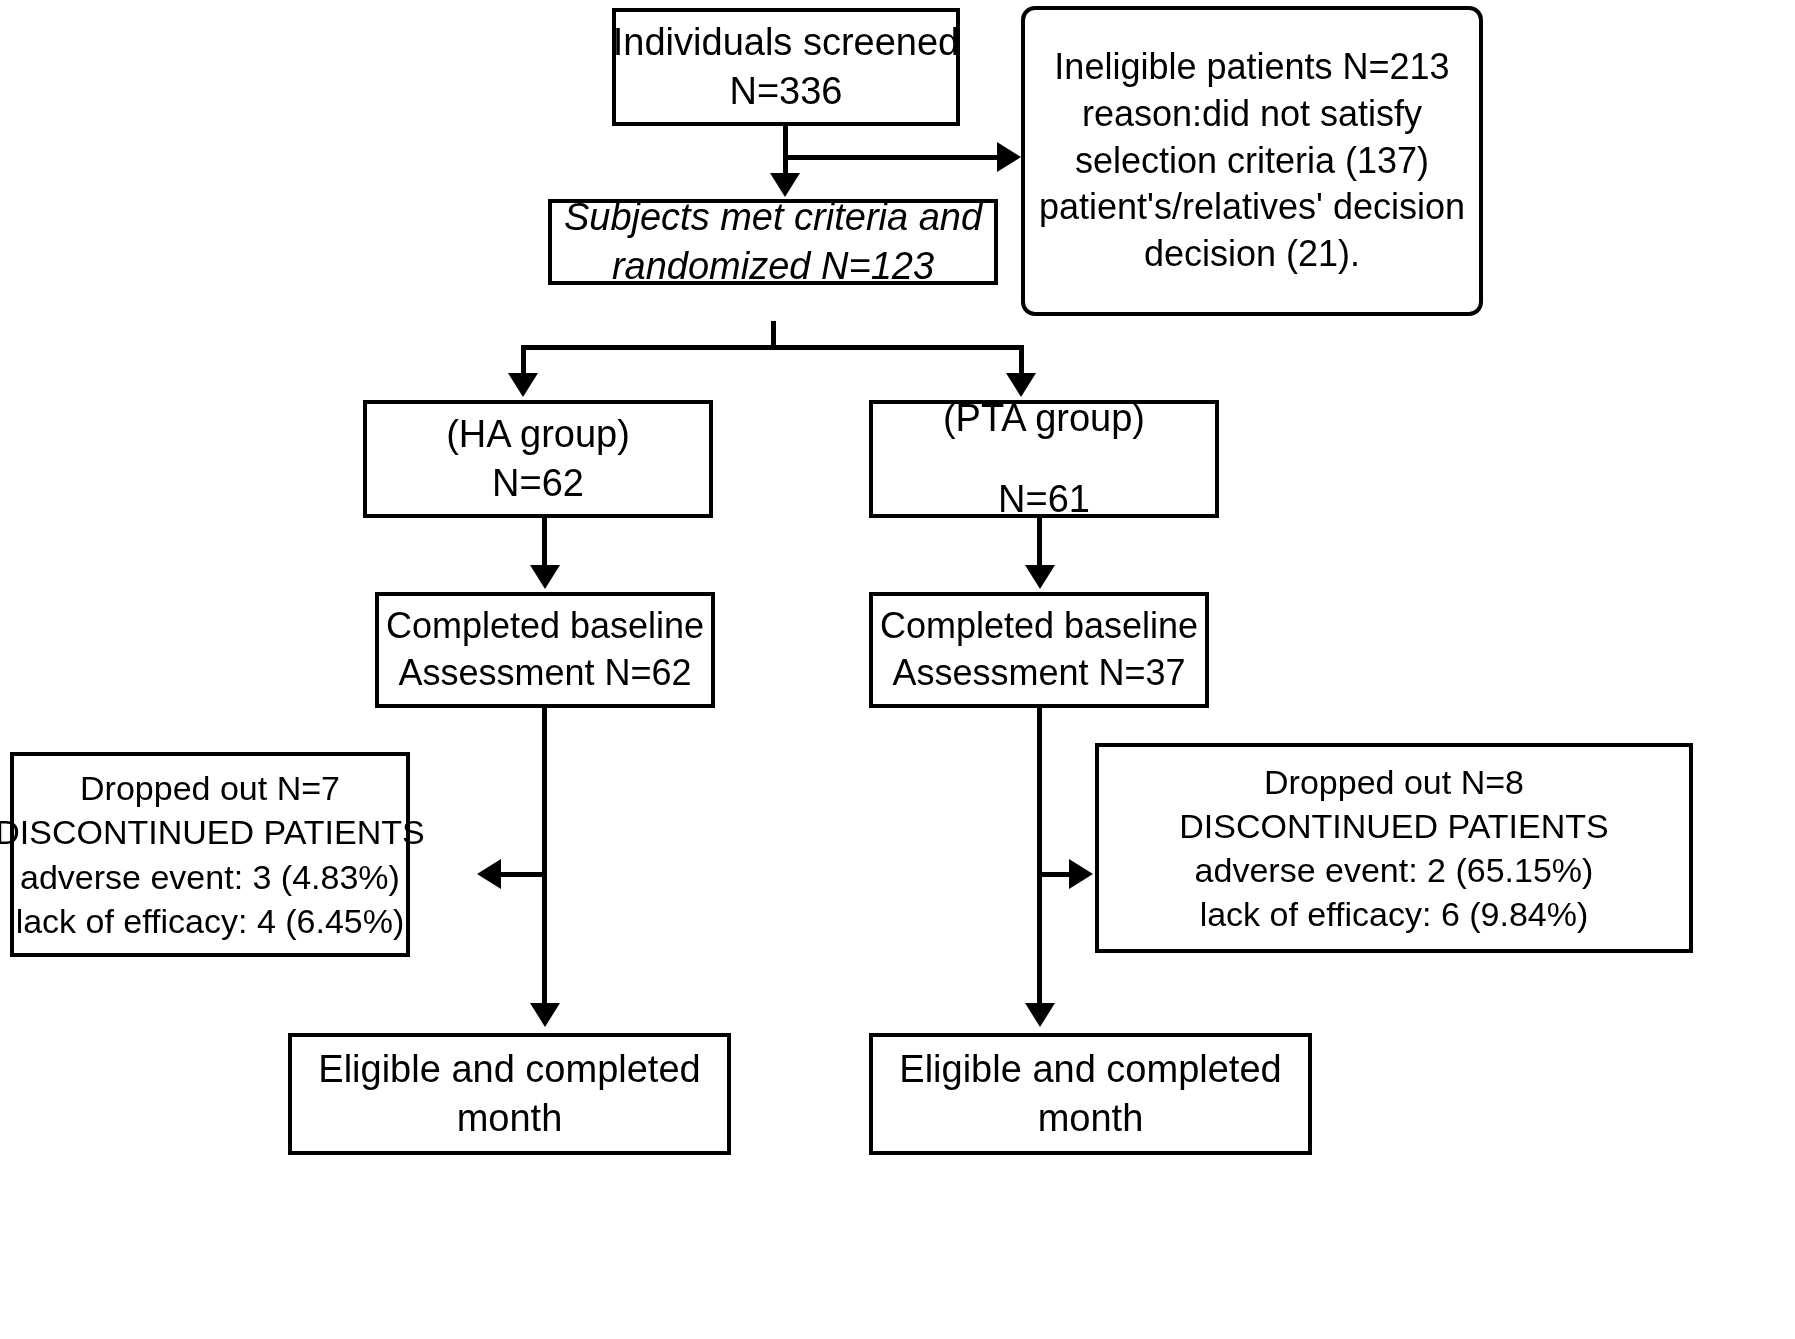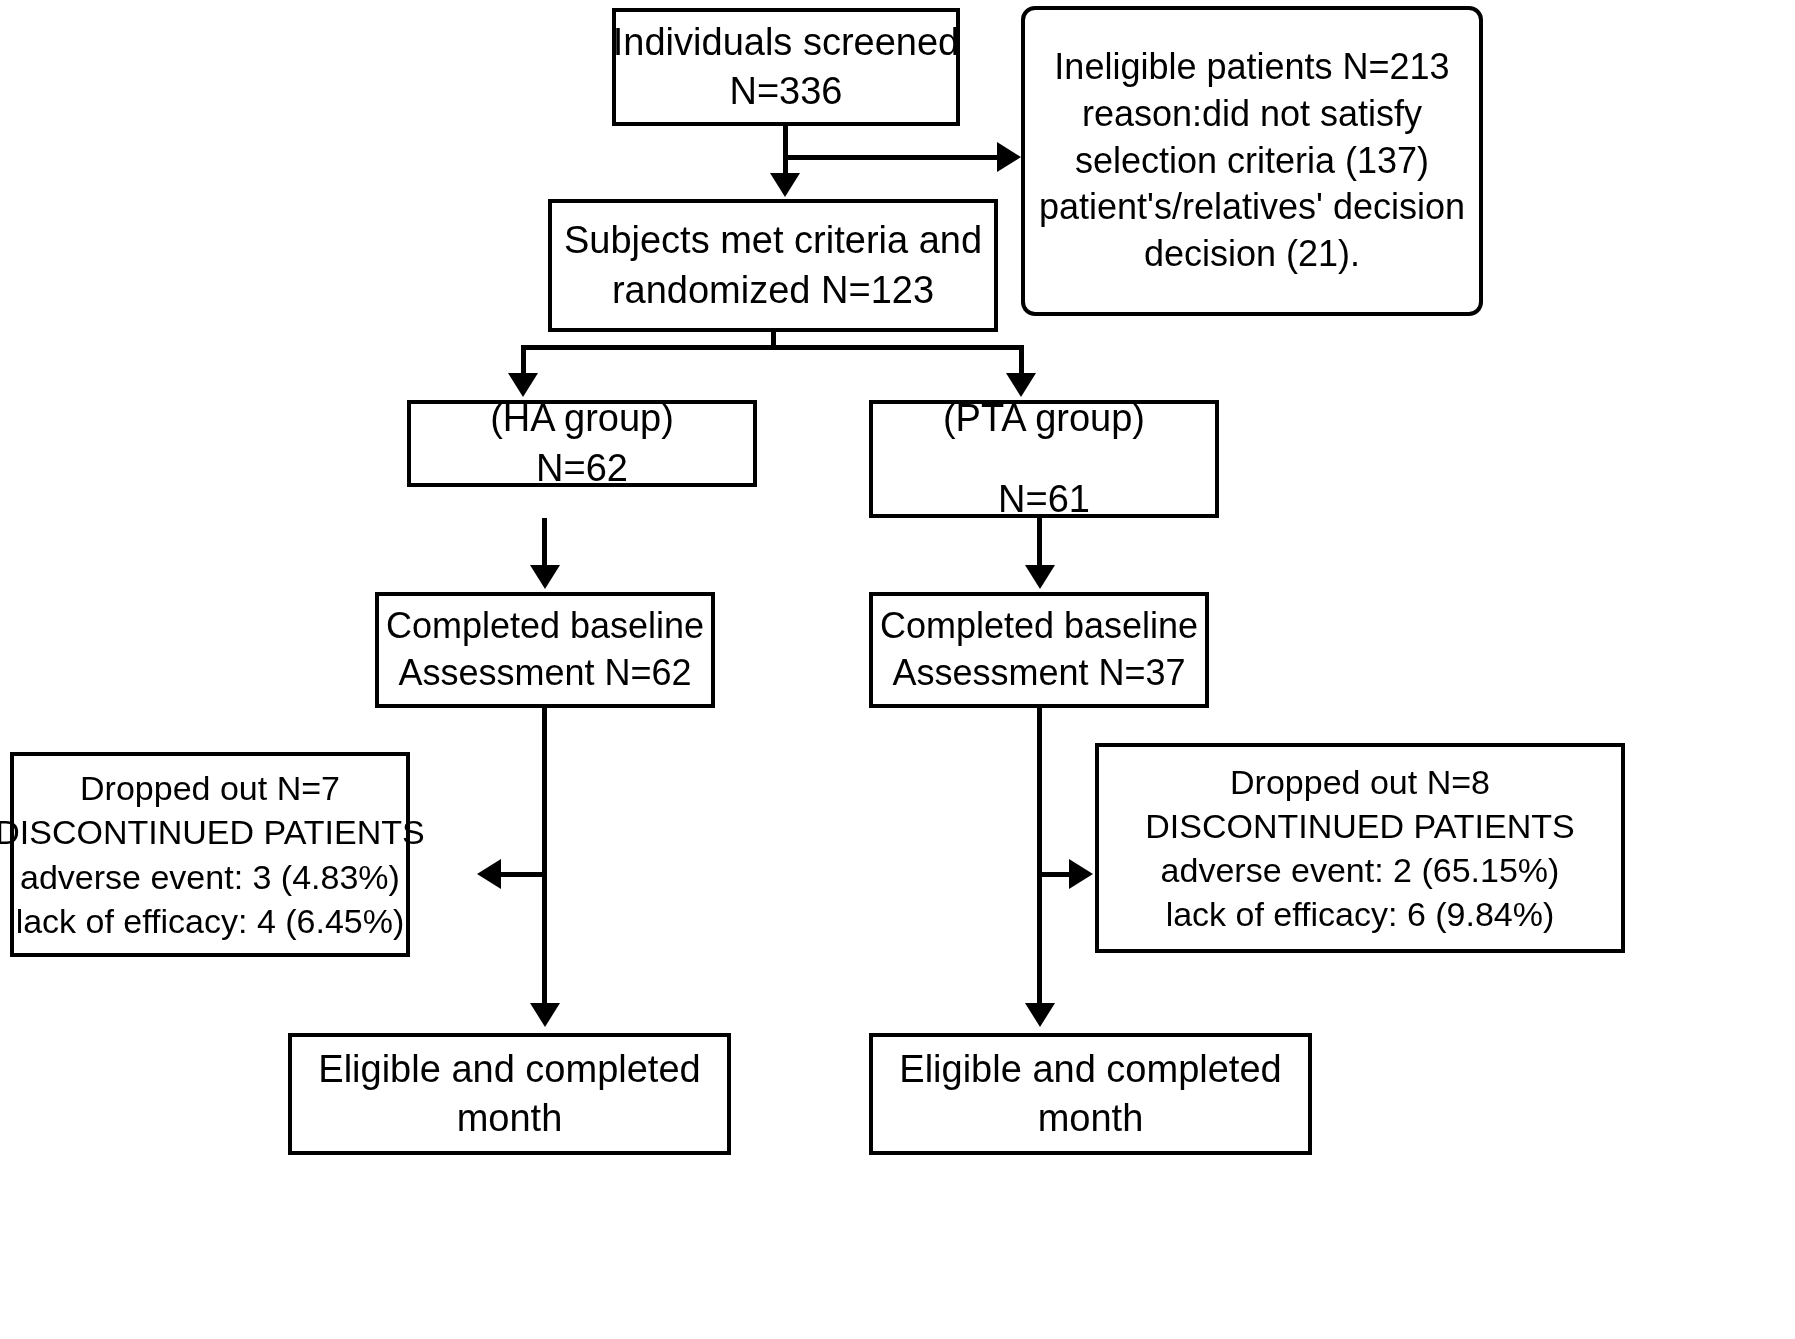--- a/index.html
+++ b/index.html
@@ -74,27 +74,27 @@
     width: 0; height: 0;
     border-top: 15px solid transparent;
     border-bottom: 15px solid transparent;
     border-right: 24px solid #000000;
     z-index: 2;
   }
 
   
   #box-screened      { left: 612px;  top: 8px;    width: 348px;  height: 118px; }
   #box-ineligible    { left: 1021px; top: 6px;    width: 462px;  height: 310px; border-radius: 14px; }
-  #box-randomized    { left: 548px;  top: 199px;  width: 450px;  height: 133px; }
-  #box-ha-group      { left: 363px;  top: 400px;  width: 350px;  height: 87px; margin-left: 44px; }
+  #box-randomized    { left: 548px;  top: 199px;  width: 450px;  height: 86px; font-style: italic; }
+  #box-ha-group      { left: 363px;  top: 400px;  width: 350px;  height: 118px; }
   #box-pta-group     { left: 869px;  top: 400px;  width: 350px;  height: 118px; gap: 31px; }
   #box-ha-baseline   { left: 375px;  top: 592px;  width: 340px;  height: 116px; }
   #box-pta-baseline  { left: 869px;  top: 592px;  width: 340px;  height: 116px; }
   #box-ha-dropout    { left: 10px;   top: 752px;  width: 400px;  height: 205px; }
-  #box-pta-dropout   { left: 1095px; top: 743px;  width: 530px;  height: 210px; }
+  #box-pta-dropout   { left: 1095px; top: 743px;  width: 598px;  height: 210px; }
   #box-ha-completed  { left: 288px;  top: 1033px; width: 443px;  height: 122px; }
   #box-pta-completed { left: 869px;  top: 1033px; width: 443px;  height: 122px; }
 </style>
 </head>
 <body>
 
 <div id="canvas">
 
   <div class="box t38" id="box-screened">
     <span class="line">Individuals screened</span>

